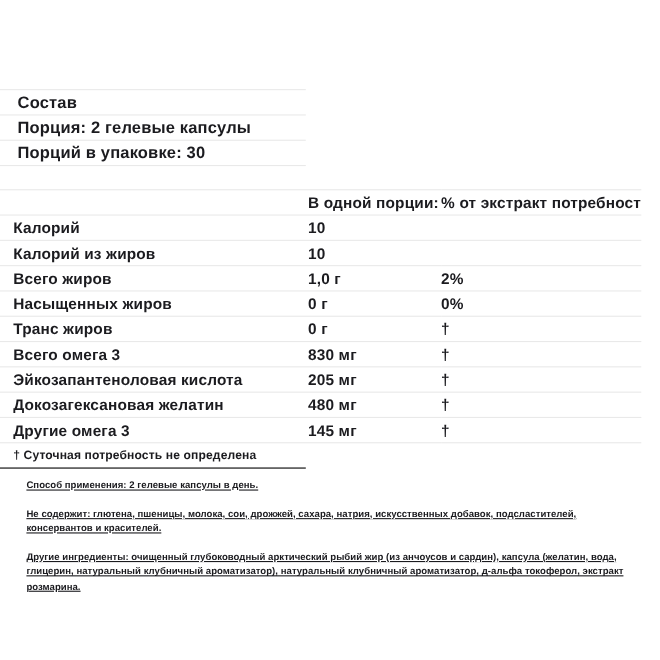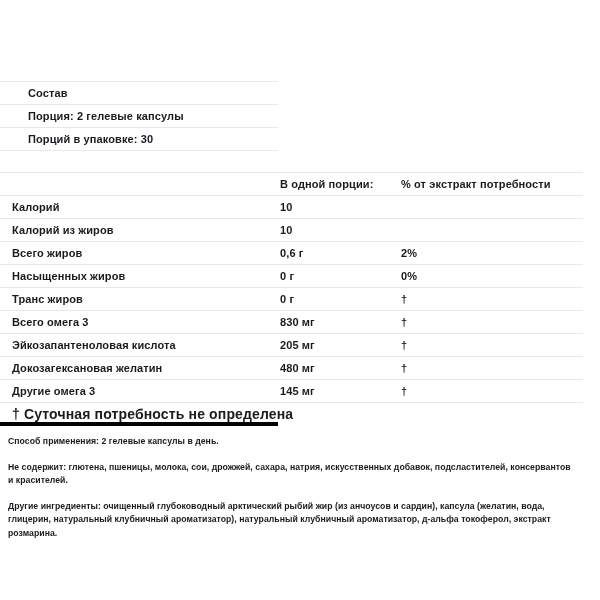--- a/index.html
+++ b/index.html
@@ -24,23 +24,23 @@
   
   .intro-block {
     margin-top: 81px;
     width: 278px;
     border-top: 1px solid #e9e9e9;
   }
   .intro-row {
     box-sizing: border-box;
     height: 23px;
     line-height: 23px;
-    padding-left: 28px;
+    padding-left: 16px;
     border-bottom: 1px solid #e9e9e9;
-    font-size: 11px;
+    font-size: 15px;
     font-weight: 700;
     letter-spacing: 0.01em;
     white-space: nowrap;
   }
 
   
   .facts {
     width: 583px;
     border-collapse: collapse;
     margin-top: 21px;
@@ -49,53 +49,54 @@
   .facts tr {
     border-bottom: 1px solid #e9e9e9;
   }
   .facts tr.head-row {
     border-top: 1px solid #e9e9e9;
   }
   .facts td, .facts th {
     box-sizing: border-box;
     height: 23px;
     padding: 0;
-    font-size: 11px;
+    font-size: 14px;
     font-weight: 700;
     text-align: left;
     vertical-align: middle;
     letter-spacing: 0.01em;
     white-space: nowrap;
     overflow: hidden;
   }
   .c-name   { width: 280px; padding-left: 12px !important; }
   .c-amount { width: 121px; }
   .c-dv     { width: 182px; }
 
   
   .footnote-block {
     width: 278px;
   }
   .footnote-row {
     box-sizing: border-box;
     height: 23px;
     line-height: 23px;
     padding-left: 12px;
-    border-bottom: 4px solid #000000;
-    font-size: 14px;
+    border-bottom: 1px solid #000000;
+    font-size: 11px;
     font-weight: 700;
     letter-spacing: 0.01em;
     white-space: nowrap;
   }
 
   
   .body-text {
     width: 575px;
-    padding-left: 8px;
+    padding-left: 24px;
     box-sizing: border-box;
+    text-decoration: underline;
   }
   .para {
     font-size: 8.7px;
     font-weight: 700;
     line-height: 13.6px;
     letter-spacing: 0.004em;
     margin: 0;
     color: #1b1b1f;
   }
   .para.first { margin-top: 9px; }
@@ -126,21 +127,21 @@
         <td class="c-amount">10</td>
         <td class="c-dv"></td>
       </tr>
       <tr>
         <td class="c-name">Калорий из жиров</td>
         <td class="c-amount">10</td>
         <td class="c-dv"></td>
       </tr>
       <tr>
         <td class="c-name">Всего жиров</td>
-        <td class="c-amount">0,6 г</td>
+        <td class="c-amount">1,0 г</td>
         <td class="c-dv">2%</td>
       </tr>
       <tr>
         <td class="c-name">Насыщенных жиров</td>
         <td class="c-amount">0 г</td>
         <td class="c-dv">0%</td>
       </tr>
       <tr>
         <td class="c-name">Транс жиров</td>
         <td class="c-amount">0 г</td>

